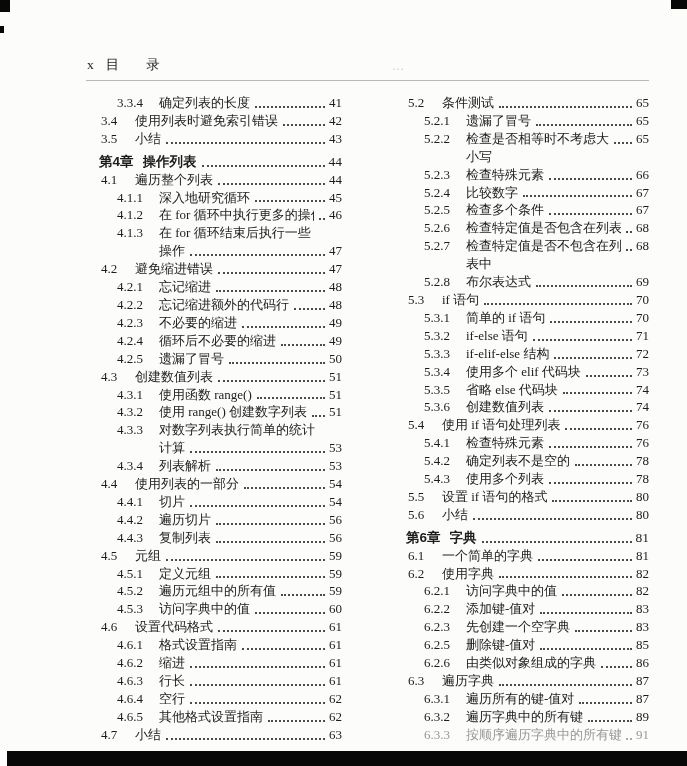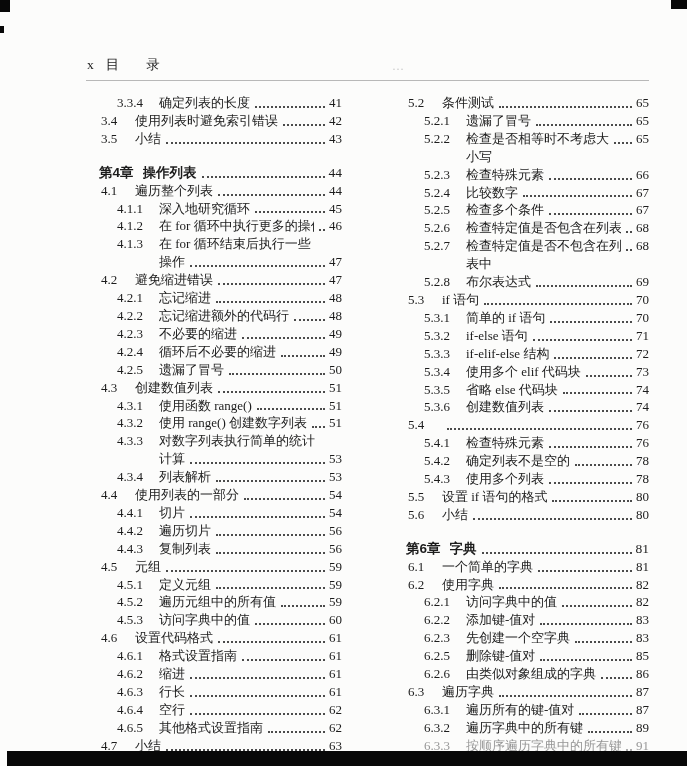--- a/index.html
+++ b/index.html
@@ -41,21 +41,21 @@
   .num { flex: none; }
   .title { flex: 0 1 auto; white-space: nowrap; overflow: hidden; }
   .dots { flex: 1 1 auto; min-width: 6px; margin: 0 3px 4px 5px; border-bottom: 2px dotted #4b4b4b; }
   .pg { flex: none; min-width: 14px; text-align: right; }
 
   .lvl1 { padding-left: 15px; }
   .lvl1 .num { width: 34px; }
   .lvl2 { padding-left: 31px; }
   .lvl2 .num { width: 42px; }
   .lvl0 {
-    padding-left: 13px; margin-top: 16px;
+    padding-left: 13px; margin-top: 5px;
     font-family: "Liberation Sans", "DejaVu Sans", sans-serif;
     font-weight: bold; font-size: 13.5px;
   }
   .lvl0 .num { width: auto; margin-right: 9px; }
   .lvl0 .pg { font-family: "Liberation Serif", "DejaVu Serif", serif; font-weight: normal; }
   .cont.lvl2 { padding-left: 73px; }
   .faded { color: var(--faded, #979797); }
   .faded .dots { border-color: #ababab; }
 </style>
 </head>
@@ -384,20 +384,21 @@
           <span class="pg">74</span>
         </div>
         <div class="row lvl2">
           <span class="num">5.3.6</span>
           <span class="title">创建数值列表</span>
           <span class="dots"></span>
           <span class="pg">74</span>
         </div>
         <div class="row lvl1">
           <span class="num">5.4</span>
+          <span class="title">使用 if 语句处理列表</span>
           <span class="dots"></span>
           <span class="pg">76</span>
         </div>
         <div class="row lvl2">
           <span class="num">5.4.1</span>
           <span class="title">检查特殊元素</span>
           <span class="dots"></span>
           <span class="pg">76</span>
         </div>
         <div class="row lvl2">

